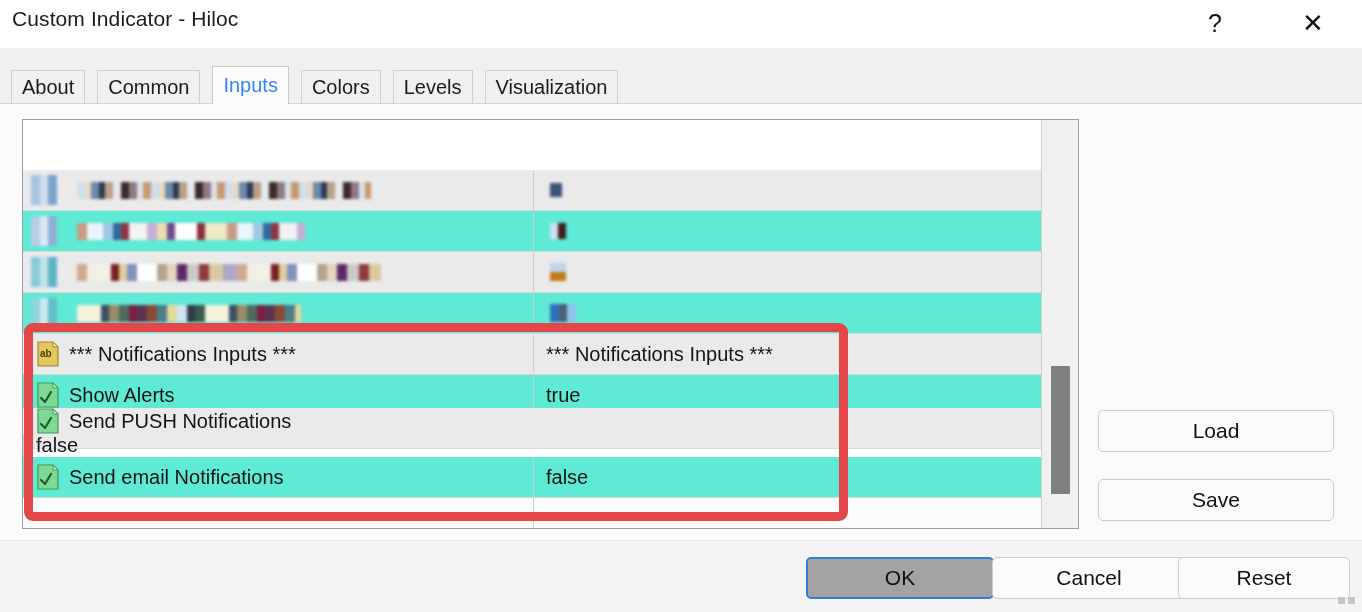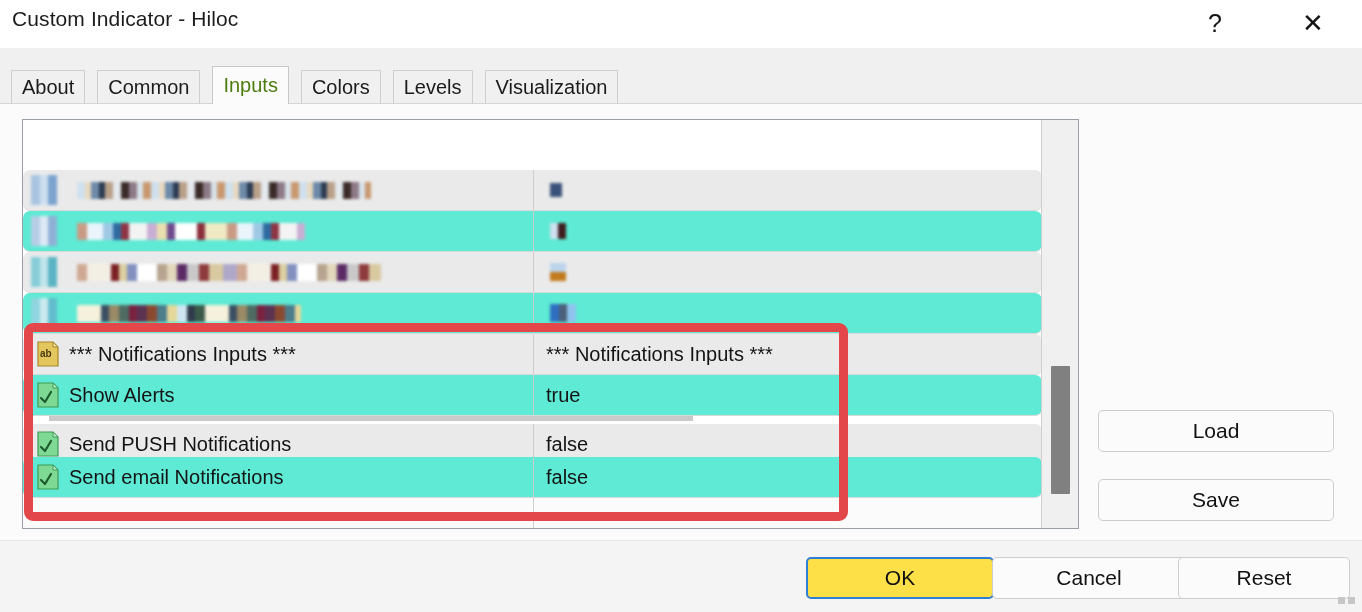--- a/index.html
+++ b/index.html
@@ -61,21 +61,21 @@
     font-size: 20px; color: #1b1b1b;
     white-space: nowrap;
     cursor: default;
   }
   .tab.selected {
     background: #fbfbfb;
     height: 38px;
     border-color: #c8c8c8;
     position: relative;
     z-index: 3;
-    color: #4d7c0f;
+    color: #3b82f6;
   }
 
   
   .body-bg {
     position: absolute; left: 0; top: 103px;
     width: 1362px; height: 437px;
     background: #fbfbfb;
     border-top: 1px solid #d5d5d5;
   }
 
@@ -106,21 +106,20 @@
   }
   .hdr-var { left: 0; width: 510px; }
   .hdr-val { left: 510px; width: 509px; border-left: 1px solid #cdcdcd; }
 
   
   .row {
     position: absolute; left: 0;
     width: 1019px; height: 41px;
     border-bottom: 1px solid #d9d9d9;
     display: flex;
-    border-radius: 7px;
   }
   .row.odd  { background: #eaeaea; }
   .row.even { background: #5eead4; }
   .cell-var {
     position: relative;
     width: 510px; height: 100%;
     display: flex; align-items: center;
   }
   .cell-val {
     position: relative;
@@ -209,21 +208,21 @@
   
   .footer-bg {
     position: absolute; left: 0; top: 540px;
     width: 1362px; height: 72px;
     background: #f4f4f4;
     border-top: 1px solid #e6e6e6;
   }
   .btn-ok {
     left: 806px; top: 557px; width: 188px; height: 42px;
     border: 2px solid #2f7fd4;
-    background: #fde047;
+    background: #a3a3a3;
   }
   .btn-cancel { left: 992px; top: 557px; width: 194px; height: 42px; }
   .btn-reset  { left: 1178px; top: 557px; width: 172px; height: 42px; }
 
   .grip {
     position: absolute; left: 1338px; top: 597px;
     width: 18px; height: 8px;
   }
   .grip i {
     position: absolute; top: 0;
@@ -324,21 +323,21 @@
               <path d="M1 1 H16 L21 6 V25 H1 Z" fill="#7ed995" stroke="#3f9a57" stroke-width="1.2"></path>
               <path d="M16 1 V6 H21 Z" fill="#bdf0c9" stroke="#3f9a57" stroke-width="1"></path>
               <path d="M4 16 L8 20 L14 10" fill="none" stroke="#1e5c2e" stroke-width="2.2" stroke-linecap="round" stroke-linejoin="round"></path>
             </svg>
           </span>
           <span class="cell-label">Show Alerts</span>
         </div>
         <div class="cell-val">true</div>
       </div>
 
-      <div class="row odd" style="top:304px;">
+      <div class="row odd" style="top:288px;flex-direction:column;">
         <div class="cell-var">
           <span class="type-icon">
             <svg width="22" height="26" viewBox="0 0 22 26">
               <path d="M1 1 H16 L21 6 V25 H1 Z" fill="#7ed995" stroke="#3f9a57" stroke-width="1.2"></path>
               <path d="M16 1 V6 H21 Z" fill="#bdf0c9" stroke="#3f9a57" stroke-width="1"></path>
               <path d="M4 16 L8 20 L14 10" fill="none" stroke="#1e5c2e" stroke-width="2.2" stroke-linecap="round" stroke-linejoin="round"></path>
             </svg>
           </span>
           <span class="cell-label">Send PUSH Notifications</span>
         </div>

